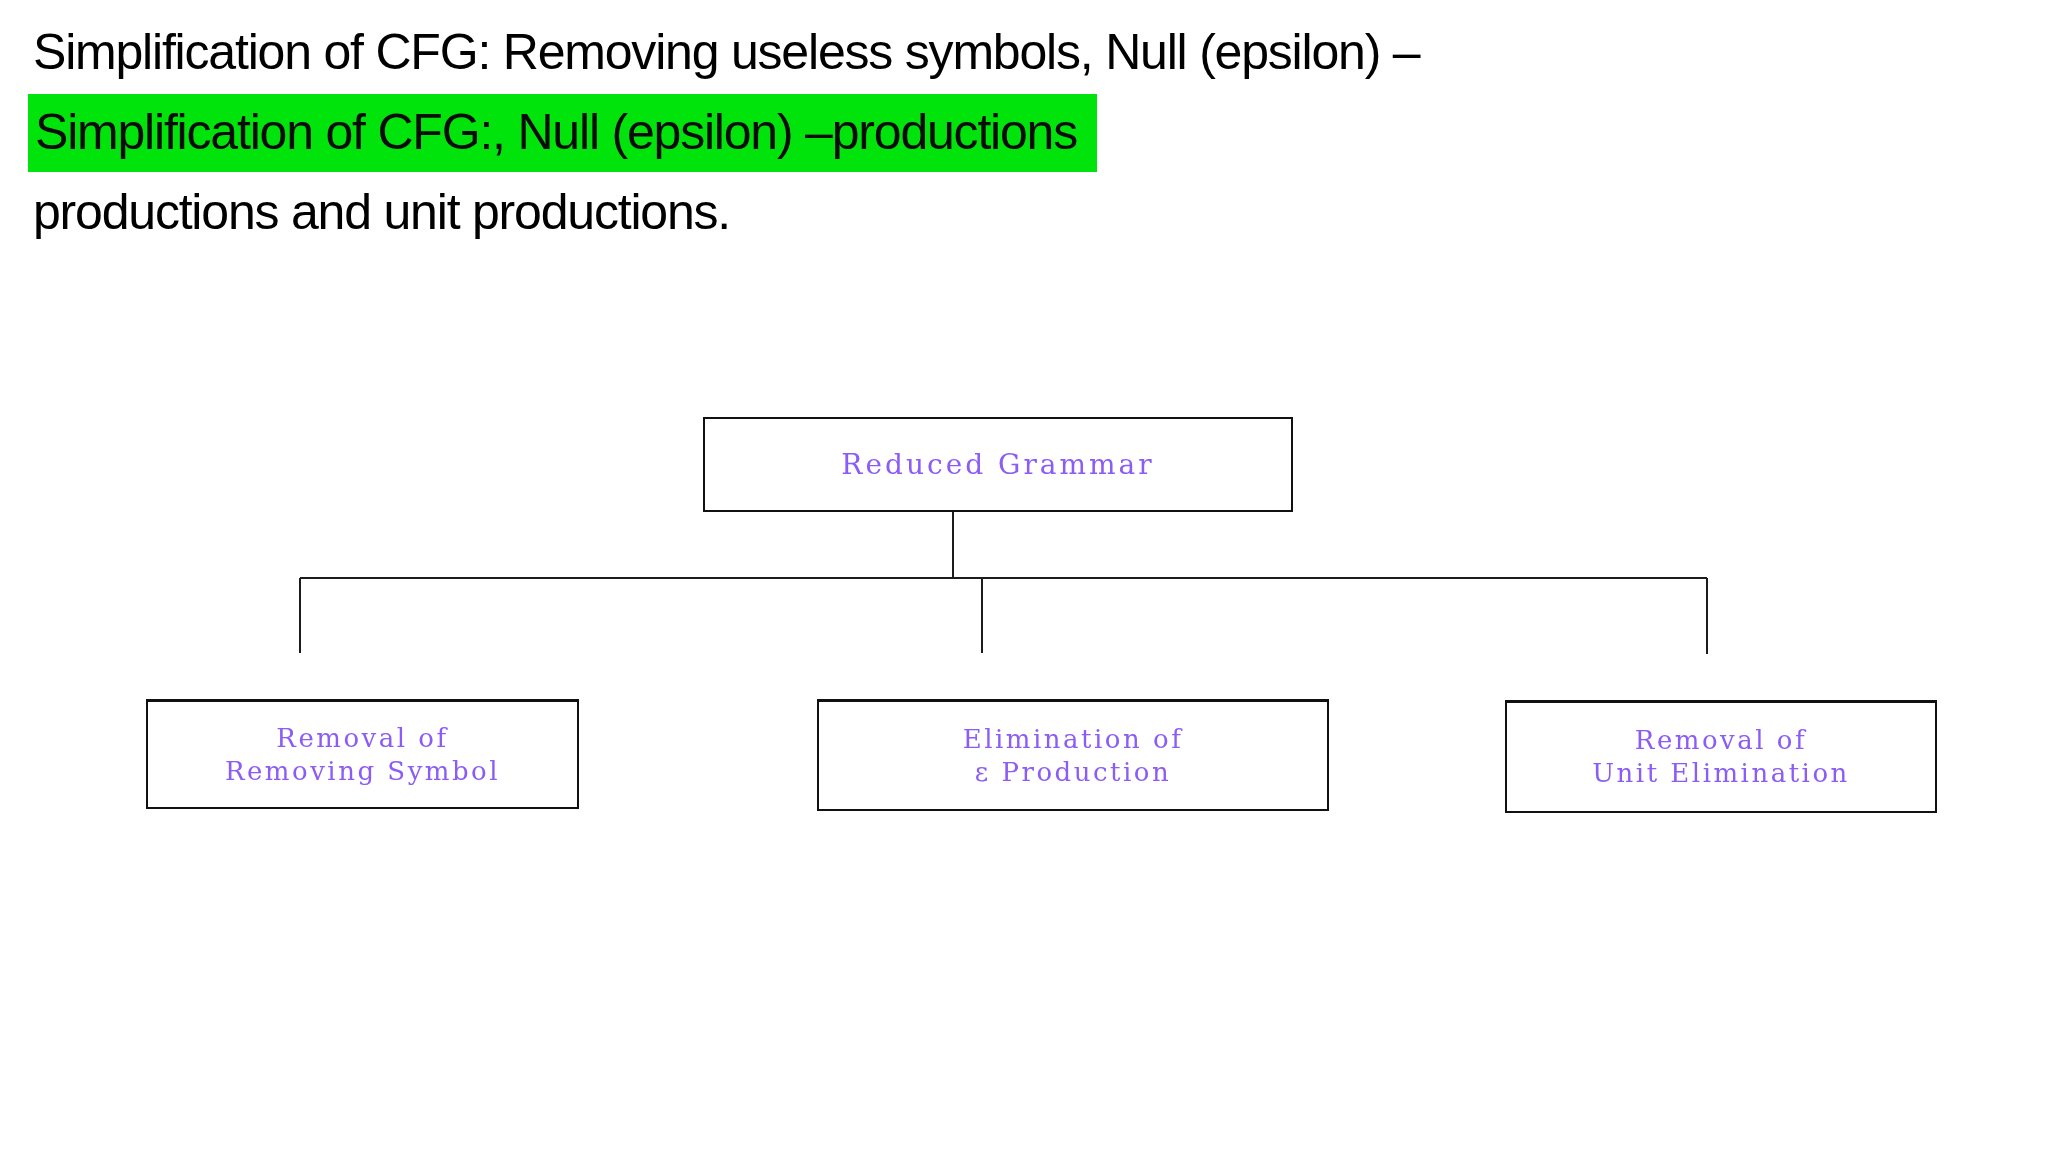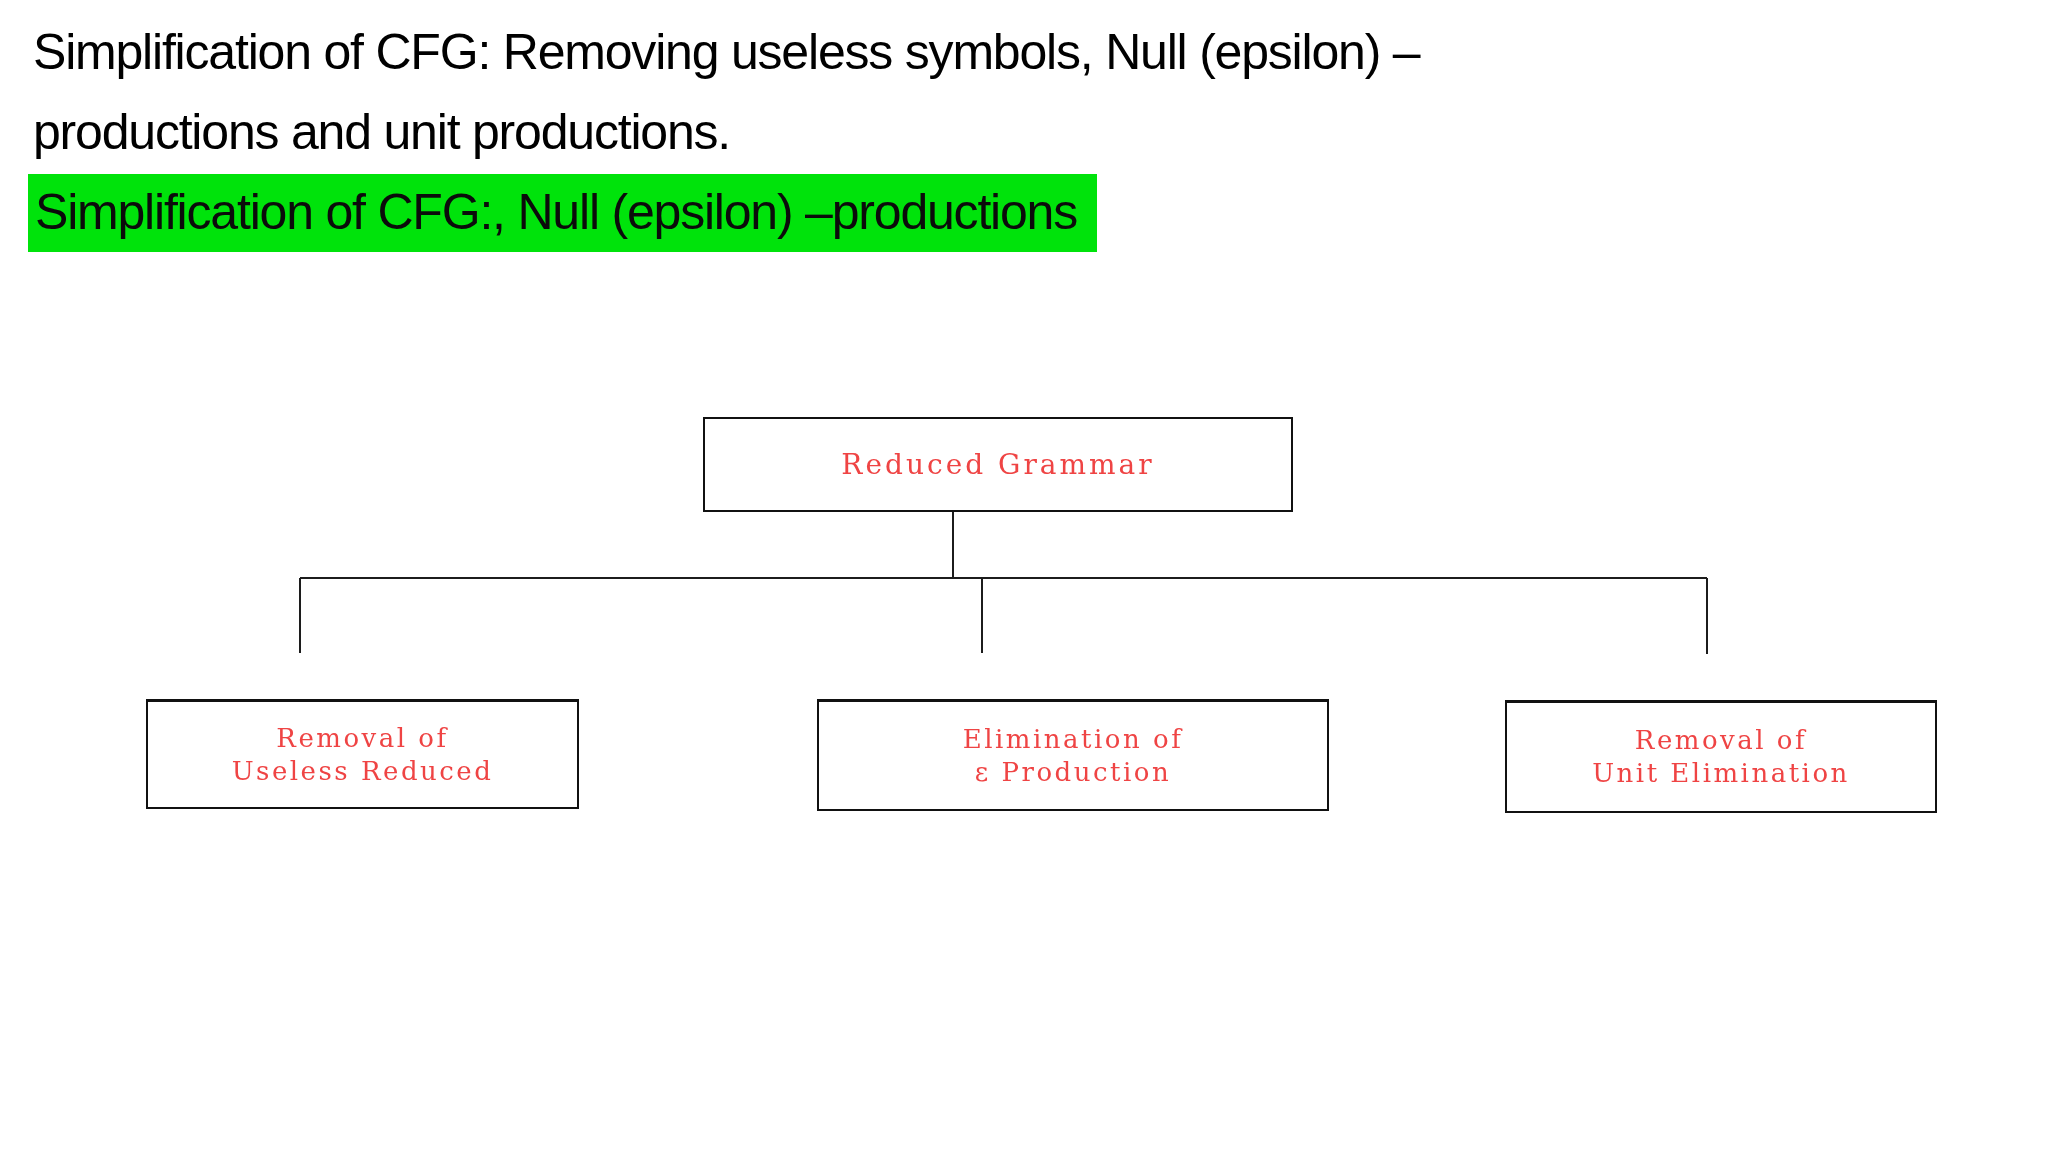--- a/index.html
+++ b/index.html
@@ -55,21 +55,21 @@
   .node {
     position: absolute;
     box-sizing: border-box;
     border: 2px solid #111111;
     background: #ffffff;
     display: flex;
     flex-direction: column;
     align-items: center;
     justify-content: center;
     font-family: "DejaVu Serif", serif;
-    color: #ef4444;
+    color: #8b5cf6;
     text-align: center;
   }
   .node span {
     display: block;
     white-space: nowrap;
   }
   .root-node {
     left: 703px;
     top: 417px;
     width: 590px;
@@ -88,41 +88,41 @@
   .child-node.c1 { left: 817px;  top: 653px; width: 512px; height: 112px; }
   .child-node.c2 { left: 1505px; top: 654px; width: 432px; height: 113px; }
 </style>
 </head>
 <body>
 
 <div class="slide">
 
   <div class="title-block">
     <div class="t-line">Simplification of CFG: Removing useless symbols, Null (epsilon) –</div>
-    <div class="t-line">productions and unit productions.</div>
     <div class="t-line">
       <span class="hl" style="background-color: rgb(0, 227, 11);">Simplification of CFG:, Null (epsilon) –productions</span>
     </div>
+    <div class="t-line">productions and unit productions.</div>
   </div>
 
   <svg class="connectors" viewBox="0 0 2048 1152" xmlns="http://www.w3.org/2000/svg">
     <line x1="953" y1="512" x2="953" y2="578"></line>
     <line x1="300" y1="578" x2="1707" y2="578"></line>
     <line x1="300" y1="578" x2="300" y2="653"></line>
     <line x1="982" y1="578" x2="982" y2="653"></line>
     <line x1="1707" y1="578" x2="1707" y2="654"></line>
   </svg>
 
   <div class="node root-node">
     <span>Reduced Grammar</span>
   </div>
 
   <div class="node child-node c0">
     <span>Removal of</span>
-    <span>Useless Reduced</span>
+    <span>Removing Symbol</span>
   </div>
 
   <div class="node child-node c1">
     <span>Elimination of</span>
     <span>ε Production</span>
   </div>
 
   <div class="node child-node c2">
     <span>Removal of</span>
     <span>Unit Elimination</span>

